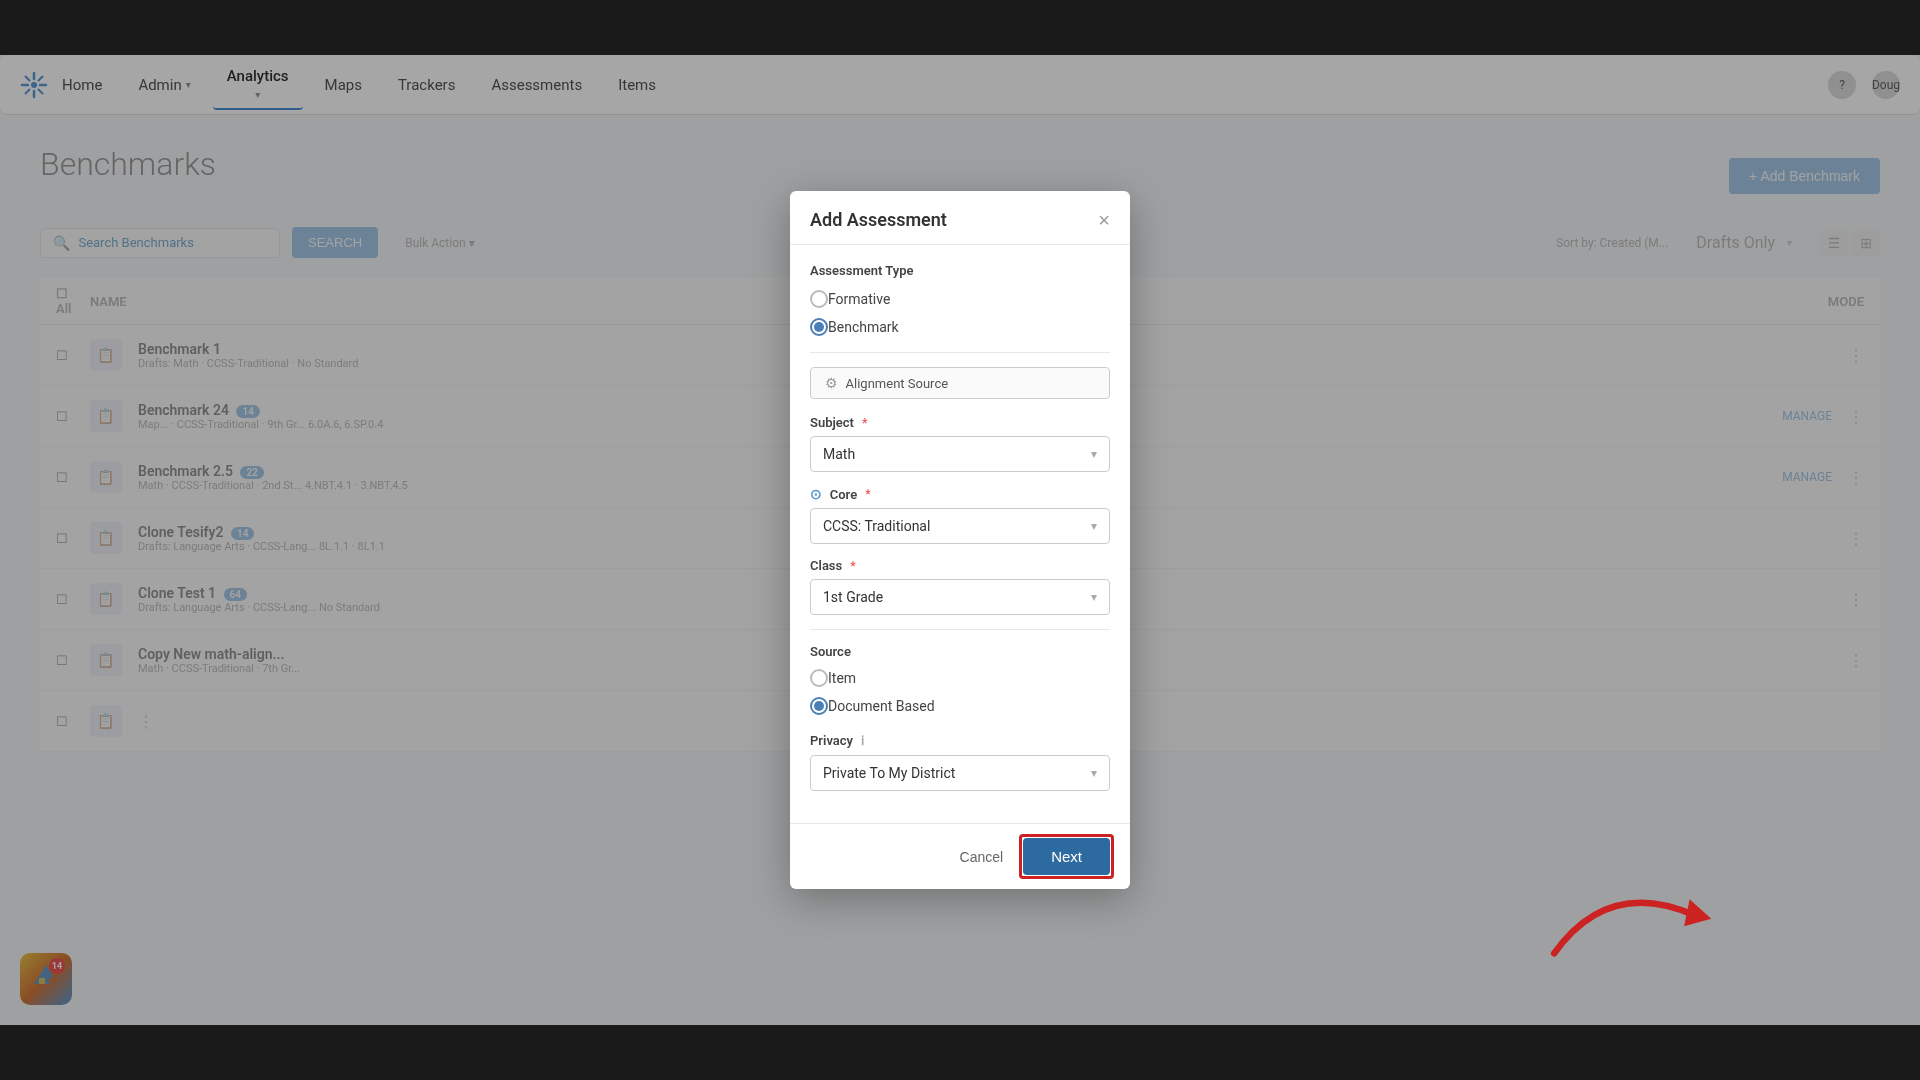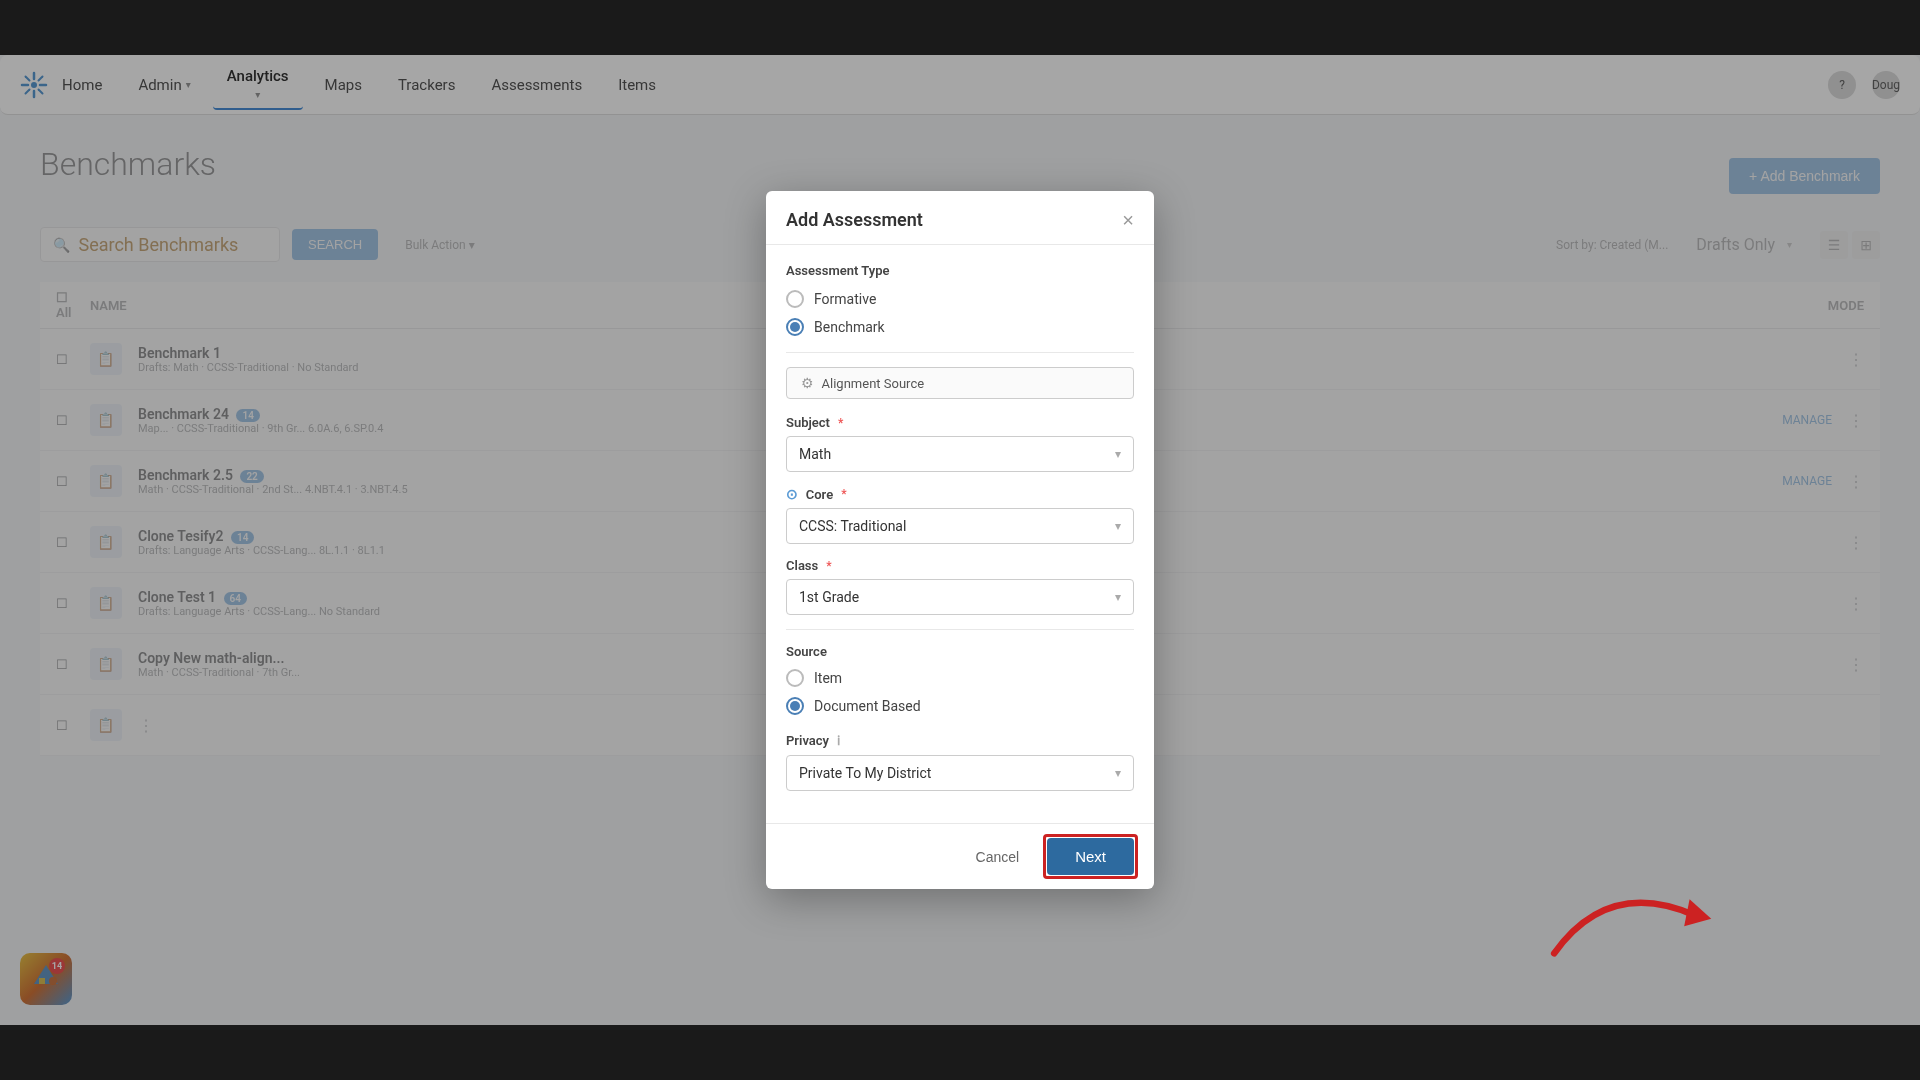--- a/index.html
+++ b/index.html
@@ -74,21 +74,21 @@
       display: flex;
       align-items: center;
       background: #fff;
       border: 1px solid #ddd;
       border-radius: 4px;
       padding: 6px 12px;
       gap: 8px;
       width: 240px;
     }
     .search-icon-small { color: #aaa; font-size: 14px; }
-    .search-input-fake { font-size: 18px; color: #a16207; }
+    .search-input-fake { font-size: 13px; color: #0369a1; }
     .btn-search { background: #5b9bd5; color: #fff; border: none; padding: 8px 16px; border-radius: 4px; font-size: 13px; cursor: pointer; }
     .btn-add-benchmark { background: #5b9bd5; color: #fff; border: none; padding: 10px 20px; border-radius: 4px; font-size: 14px; cursor: pointer; display: flex; align-items: center; gap: 6px; }
 
     
     .table-header {
       display: flex;
       align-items: center;
       padding: 8px 16px;
       gap: 16px;
       border-bottom: 1px solid #e0e0e0;
@@ -124,42 +124,42 @@
       z-index: 100;
       display: flex;
       align-items: center;
       justify-content: center;
     }
 
     
     .modal {
       background: #fff;
       border-radius: 6px;
-      width: 388px;
+      width: 340px;
       box-shadow: 0 10px 40px rgba(0,0,0,0.3);
       position: relative;
       z-index: 101;
       max-height: 700px;
       overflow: visible;
     }
     .modal-header {
       padding: 18px 20px 14px;
       border-bottom: 1px solid #e8e8e8;
       display: flex;
       align-items: center;
       justify-content: space-between;
     }
     .modal-title { font-size: 18px; font-weight: 600; color: #333; }
     .modal-close { background: none; border: none; font-size: 20px; color: #999; cursor: pointer; padding: 0; line-height: 1; }
     .modal-body { padding: 18px 20px; }
 
     .form-section-label { font-size: 13px; font-weight: 600; color: #444; margin-bottom: 12px; }
 
     .radio-group { display: flex; flex-direction: column; gap: 10px; margin-bottom: 16px; }
-    .radio-item { display: flex; align-items: center; gap: 10px; font-size: 14px; color: #444; cursor: pointer; }
+    .radio-item { display: flex; align-items: center; font-size: 14px; color: #444; cursor: pointer; }
     .radio-circle {
       width: 18px; height: 18px; border-radius: 50%;
       border: 2px solid #bbb;
       display: flex; align-items: center; justify-content: center;
       flex-shrink: 0;
     }
     .radio-circle.selected { border-color: #4a7fb5; }
     .radio-circle.selected::after {
       content: '';
       width: 10px; height: 10px;
@@ -192,21 +192,21 @@
       cursor: pointer;
     }
     .select-chevron { color: #aaa; font-size: 12px; }
 
     .source-section { margin-bottom: 14px; }
     .source-label { font-size: 13px; font-weight: 600; color: #444; margin-bottom: 10px; }
 
     .modal-footer {
       padding: 14px 20px;
       display: flex; align-items: center; justify-content: flex-end;
-      gap: 12px;
+      gap: 4px;
       border-top: 1px solid #e8e8e8;
     }
     .btn-cancel { background: none; border: none; color: #666; font-size: 14px; cursor: pointer; padding: 8px 16px; }
     .btn-next {
       background: #2d6a9f; color: #fff; border: none;
       padding: 10px 28px; border-radius: 4px; font-size: 15px;
       cursor: pointer; font-weight: 500;
     }
 
     

